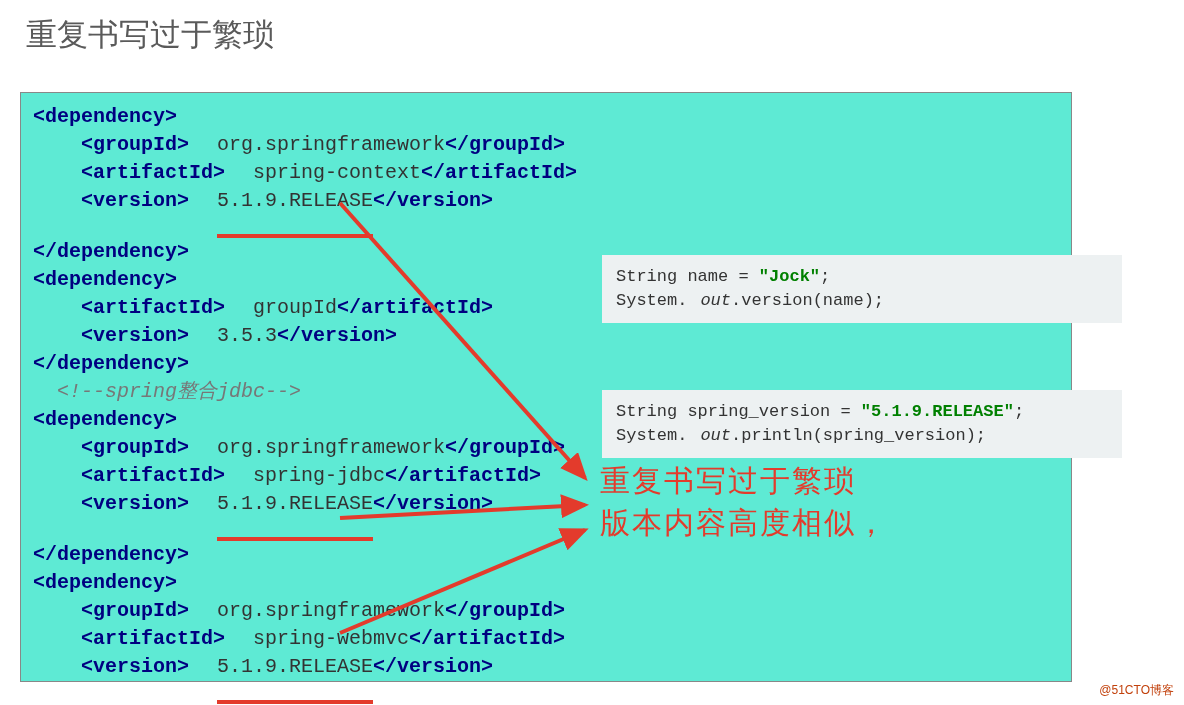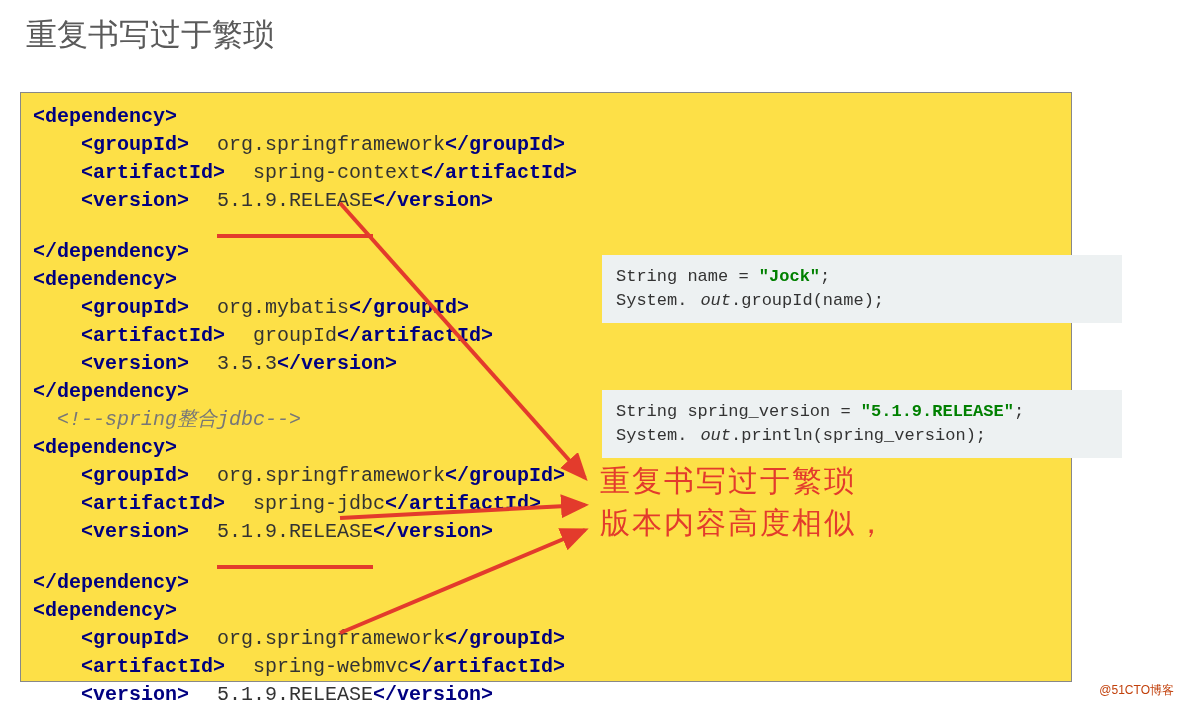--- a/index.html
+++ b/index.html
@@ -17,21 +17,21 @@
     font-size: 31px;
     color: #5a5a5a;
     font-weight: 400;
   }
   .main-code-box {
     position: absolute;
     left: 20px;
     top: 92px;
     width: 1052px;
     height: 590px;
-    background: #fde047;
+    background: #5eead4;
     border: 1px solid #888;
     padding: 10px 12px;
     font-family: Consolas, "Courier New", monospace;
     font-size: 20px;
     line-height: 28px;
   }
   .xml-line { white-space: pre; }
   .t-tag { color: #000080; font-weight: bold; }
   .t-txt { color: #333; margin-left: 28px; }
   .t-cmt { color: #777; font-style: italic; }
@@ -86,21 +86,20 @@
 
 <div class="title">重复书写过于繁琐</div>
 
 <div class="main-code-box" id="xml-block">
     <div class="xml-line"><span class="t-tag">&lt;dependency&gt;</span></div>
     <div class="xml-line">    <span class="t-tag">&lt;groupId&gt;</span><span class="t-txt">org.springframework</span><span class="t-tag">&lt;/groupId&gt;</span></div>
     <div class="xml-line">    <span class="t-tag">&lt;artifactId&gt;</span><span class="t-txt">spring-context</span><span class="t-tag">&lt;/artifactId&gt;</span></div>
     <div class="xml-line">    <span class="t-tag">&lt;version&gt;</span><span class="underline t-txt">5.1.9.RELEASE</span><span class="t-tag">&lt;/version&gt;</span></div>
     <div class="xml-line"><span class="t-tag">&lt;/dependency&gt;</span></div>
     <div class="xml-line"><span class="t-tag">&lt;dependency&gt;</span></div>
-    <div class="xml-line">    <span class="t-tag">&lt;groupId&gt;</span><span class="t-txt">org.mybatis</span><span class="t-tag">&lt;/groupId&gt;</span></div>
     <div class="xml-line">    <span class="t-tag">&lt;artifactId&gt;</span><span class="t-txt">groupId</span><span class="t-tag">&lt;/artifactId&gt;</span></div>
     <div class="xml-line">    <span class="t-tag">&lt;version&gt;</span><span class="t-txt">3.5.3</span><span class="t-tag">&lt;/version&gt;</span></div>
     <div class="xml-line"><span class="t-tag">&lt;/dependency&gt;</span></div>
     <div class="xml-line">  <span class="t-cmt">&lt;!--spring整合jdbc--&gt;</span></div>
     <div class="xml-line"><span class="t-tag">&lt;dependency&gt;</span></div>
     <div class="xml-line">    <span class="t-tag">&lt;groupId&gt;</span><span class="t-txt">org.springframework</span><span class="t-tag">&lt;/groupId&gt;</span></div>
     <div class="xml-line">    <span class="t-tag">&lt;artifactId&gt;</span><span class="t-txt">spring-jdbc</span><span class="t-tag">&lt;/artifactId&gt;</span></div>
     <div class="xml-line">    <span class="t-tag">&lt;version&gt;</span><span class="underline t-txt">5.1.9.RELEASE</span><span class="t-tag">&lt;/version&gt;</span></div>
     <div class="xml-line"><span class="t-tag">&lt;/dependency&gt;</span></div>
     <div class="xml-line"><span class="t-tag">&lt;dependency&gt;</span></div>
@@ -108,21 +107,21 @@
     <div class="xml-line">    <span class="t-tag">&lt;artifactId&gt;</span><span class="t-txt">spring-webmvc</span><span class="t-tag">&lt;/artifactId&gt;</span></div>
     <div class="xml-line">    <span class="t-tag">&lt;version&gt;</span><span class="underline t-txt">5.1.9.RELEASE</span><span class="t-tag">&lt;/version&gt;</span></div>
     <div class="xml-line"><span class="t-tag">&lt;/dependency&gt;</span></div>
   </div>
 
 <div class="java-box top">
   <div>
     <span>String name = </span><span class="j-str">"Jock"</span><span>;</span>
   </div>
   <div>
-    <span>System.</span><span class="j-it">out</span><span>.groupId(name);</span>
+    <span>System.</span><span class="j-it">out</span><span>.version(name);</span>
   </div>
 </div>
 
 <div class="java-box bot">
   <div>
     <span>String spring_version = </span><span class="j-str">"5.1.9.RELEASE"</span><span>;</span>
   </div>
   <div>
     <span>System.</span><span class="j-it">out</span><span>.println(spring_version);</span>
   </div>

